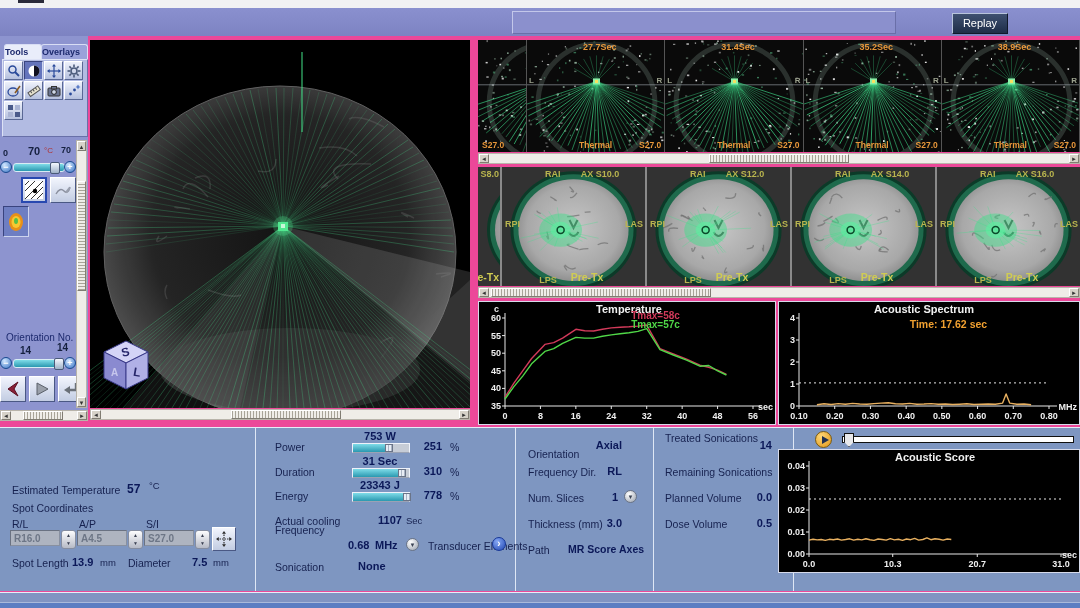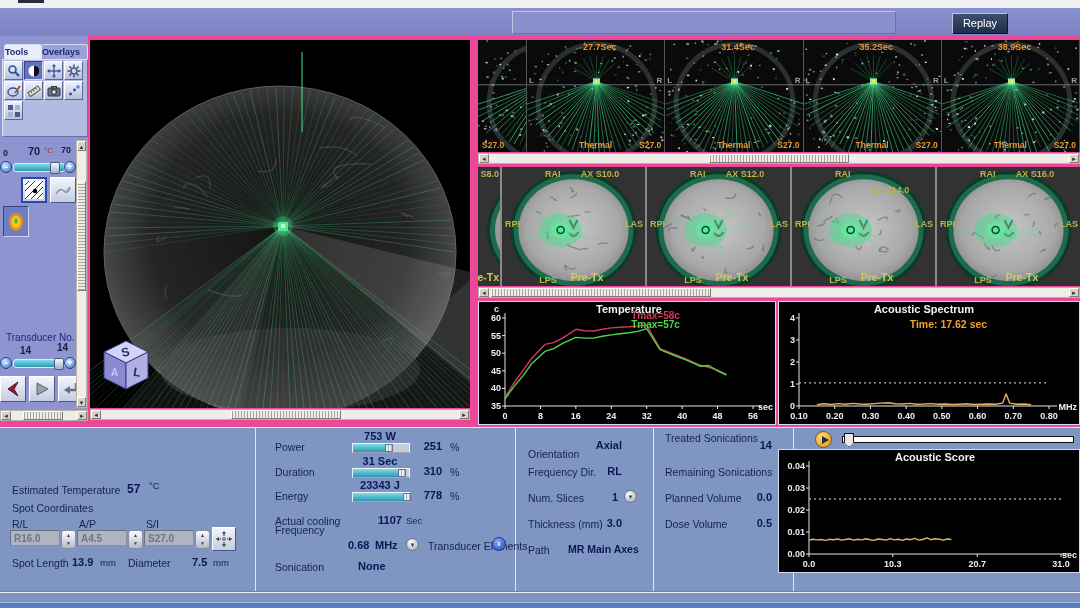--- a/index.html
+++ b/index.html
@@ -208,21 +208,21 @@
         </svg>
     </div>
     <div class="sq-btn pressed" style="left:3px;top:170px;width:26px;height:31px;">
       <svg width="18" height="22">
           <ellipse cx="9" cy="11" rx="7" ry="9" fill="#e89018"></ellipse>
           <ellipse cx="9" cy="11" rx="4.5" ry="6" fill="#f8c830"></ellipse>
           <ellipse cx="9" cy="10" rx="2" ry="3" fill="#58c048"></ellipse>
         </svg>
     </div>
 
-    <div class="abs" style="left:6px;top:296px;font-size:10px;color:#1d2a6e;">Transducer No.</div>
+    <div class="abs" style="left:6px;top:296px;font-size:10px;color:#1d2a6e;">Orientation No.</div>
     <div class="abs small-lbl" style="left:20px;top:309px;font-size:10px;">14</div>
     <div class="abs small-lbl" style="left:57px;top:306px;font-size:10px;">14</div>
     <div class="pm" style="left:0px;top:321px;">−</div>
     <div class="tslider" style="left:13px;top:323px;width:50px;">
         <div class="knob" style="left:40px;"></div>
       </div>
     <div class="pm" style="left:64px;top:321px;">+</div>
     <div class="sq-btn" style="left:0px;top:340px;width:26px;height:26px;">
       <svg width="18" height="18">
           <path d="M14 2 L4 9 L14 16 L10 9 Z" fill="#8a2038" stroke="#5a1020" stroke-width="1"></path>
@@ -1510,21 +1510,21 @@
           <line x1="58.63" y1="63.07" x2="27.5" y2="46.6" stroke="#3ae088" stroke-width="1" opacity="0.3"></line>
           <line x1="58.63" y1="63.07" x2="37.7" y2="74.8" stroke="#3ae088" stroke-width="1" opacity="0.3"></line>
           <line x1="58.63" y1="63.07" x2="36.8" y2="50.8" stroke="#3ae088" stroke-width="1" opacity="0.3"></line>
           <line x1="58.63" y1="63.07" x2="22.4" y2="75.3" stroke="#3ae088" stroke-width="1" opacity="0.3"></line>
           <line x1="58.63" y1="63.07" x2="31.5" y2="69.4" stroke="#3ae088" stroke-width="1" opacity="0.3"></line>
           <ellipse cx="58.63" cy="63.07" rx="21.45" ry="16.66" fill="#3ae088" opacity="0.45"></ellipse>
           <ellipse cx="58.63" cy="63.07" rx="10.010000000000002" ry="8.33" fill="#5af0a0" opacity="0.6"></ellipse>
           <circle cx="58.63" cy="63.07" r="3.5" fill="none" stroke="#0a4a2a" stroke-width="1.5"></circle>
         </svg>
         <div class="tlab olive" style="left: 30%; top: 2px;">RAI</div>
-        <div class="tlab olive" style="left: 55%; top: 2px; margin-top: 16px;">AX  S14.0</div>
+        <div class="tlab olive" style="left: 55%; top: 2px;">AX  S14.0</div>
         <div class="tlab olive" style="left: 3px; top: 44%;">RPI</div>
         <div class="tlab olive" style="right: 2px; top: 44%;">LAS</div>
         <div class="tlab olive" style="left: 26%; bottom: 1px;">LPS</div>
         <div class="tlab olive" style="left: 48%; bottom: 3px; font-size: 10.5px; color: rgb(208, 204, 82);">Pre-Tx</div>
       </div>
       <div class="tile" style="border-left: 2px solid rgb(138, 138, 138);">
         <svg width="143" height="119" viewBox="0 0 143 119" preserveAspectRatio="none">
           <defs>
             <radialGradient id="gg99" cx="50%" cy="48%" r="60%">
               <stop offset="0%" stop-color="#c6c6c6"></stop>
@@ -1748,21 +1748,21 @@
     <div class="lbl" style="left:528px;top:20px;">Orientation</div>
     <div class="val" style="left:552px;top:11px;width:70px;text-align:right;">Axial</div>
     <div class="lbl" style="left:528px;top:38px;">Frequency Dir.</div>
     <div class="val" style="left:552px;top:37px;width:70px;text-align:right;">RL</div>
     <div class="lbl" style="left:528px;top:64px;">Num. Slices</div>
     <div class="val" style="left:552px;top:63px;width:66px;text-align:right;">1</div>
     <div class="ball" style="left:624px;top:62px;">▼</div>
     <div class="lbl" style="left:528px;top:90px;">Thickness (mm)</div>
     <div class="val" style="left:552px;top:89px;width:70px;text-align:right;">3.0</div>
     <div class="lbl" style="left:528px;top:116px;">Path</div>
-    <div class="val" style="left:568px;top:115px;font-size:10.5px;">MR Main Axes</div>
+    <div class="val" style="left:568px;top:115px;font-size:10.5px;">MR Score Axes</div>
 
     <div class="lbl" style="left:665px;top:4px;">Treated Sonications</div>
     <div class="val" style="left:700px;top:11px;width:72px;text-align:right;">14</div>
     <div class="lbl" style="left:665px;top:38px;">Remaining Sonications</div>
     <div class="val" style="left:700px;top:37px;width:72px;text-align:right;"></div>
     <div class="lbl" style="left:665px;top:64px;">Planned Volume</div>
     <div class="val" style="left:700px;top:63px;width:72px;text-align:right;">0.0</div>
     <div class="lbl" style="left:665px;top:90px;">Dose Volume</div>
     <div class="val" style="left:700px;top:89px;width:72px;text-align:right;">0.5</div>
 

